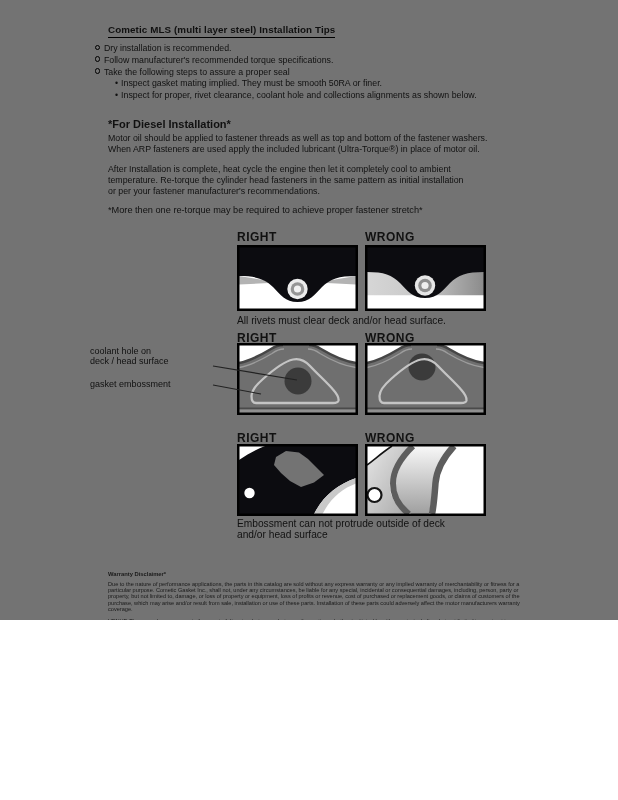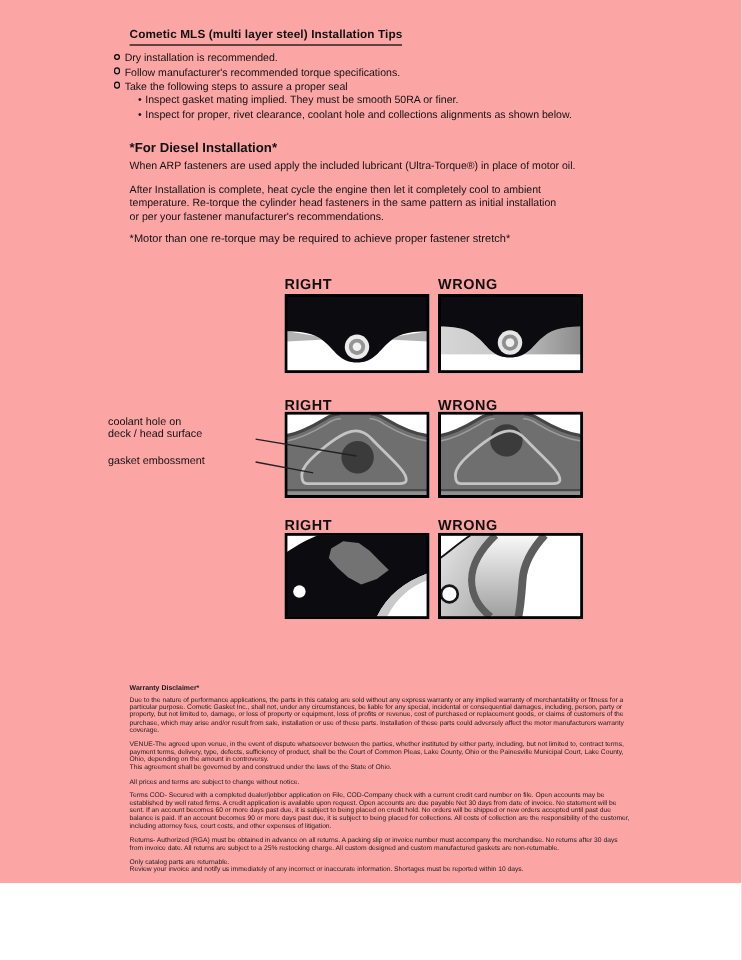--- a/index.html
+++ b/index.html
@@ -1,17 +1,17 @@
 <!DOCTYPE html>
 <html><head>
 <meta charset="utf-8">
 <style>
   html,body{margin:0;padding:0;background:#ffffff;}
   .page{
-    position:relative;width:618px;height:736px;background:#fca5a5;overflow:hidden;
+    position:relative;width:618px;height:620px;background:#737373;overflow:hidden;
     font-family:"Liberation Sans","DejaVu Sans",sans-serif;color:#111;text-decoration:underline;
   }
   
   .title{
     position:absolute;left:108px;top:24px;margin:0;
     font-size:9.8px;font-weight:700;letter-spacing:.1px;
     border-bottom:1.5px solid #000;padding-bottom:2px;display:inline-block;
   }
   
   .tips{position:absolute;left:95px;top:43px;font-size:8.8px;}
@@ -50,28 +50,29 @@
     <div class="tip"><span class="ob"></span><span>Dry installation is recommended.</span></div>
     <div class="tip"><span class="ob"></span><span>Follow manufacturer's recommended torque specifications.</span></div>
     <div class="tip"><span class="ob"></span><span>Take the following steps to assure a proper seal</span></div>
     <div class="tip sub"><span class="db">•</span><span>Inspect gasket mating implied. They must be smooth 50RA or finer.</span></div>
     <div class="tip sub"><span class="db">•</span><span>Inspect for proper, rivet clearance, coolant hole and collections alignments as shown below.</span></div>
   </div>
 
   <div class="diesel">
     <div class="dheading">*For Diesel Installation*</div>
     <div class="para">
+      <div>Motor oil should be applied to fastener threads as well as top and bottom of the fastener washers.</div>
       <div>When ARP fasteners are used apply the included lubricant (Ultra-Torque®) in place of motor oil.</div>
     </div>
     <div class="para">
       <div>After Installation is complete, heat cycle the engine then let it completely cool to ambient</div>
       <div>temperature. Re-torque the cylinder head fasteners in the same pattern as initial installation</div>
       <div>or per your fastener manufacturer's recommendations.</div>
     </div>
-    <div class="note">*Motor than one re-torque may be required to achieve proper fastener stretch*</div>
+    <div class="note">*More then one re-torque may be required to achieve proper fastener stretch*</div>
   </div>
 
   <div class="diagrams">
 
     <div class="dglabel" style="left:237px;top:2px;">RIGHT</div>
     <div class="dglabel" style="left:365px;top:2px;">WRONG</div>
 
     <svg class="dg" style="left:237px;top:17px;" width="121" height="66" viewBox="0 0 121 66">
       <rect width="121" height="66" fill="#ffffff"></rect>
       <path d="M2,31 L42,37.5 L2,39.5 Z" fill="#b3b3b3"></path>
@@ -98,20 +99,21 @@
       <rect x="2" y="50.5" width="117" height="13.5" fill="#ffffff"></rect>
       <path d="M2,2 H119 V27 C102,27 93,30 85,38 C77,46 73,53 60,53 C47,53 43,46 35,38 C27,30 19,27 2,27 Z" fill="#0c0c10"></path>
       <g>
         <circle cx="60" cy="40.5" r="10.2" fill="#e6e6e6"></circle>
         <circle cx="60" cy="40.5" r="6.8" fill="#8f8f8f"></circle>
         <circle cx="60" cy="40.5" r="3.6" fill="#efefef"></circle>
       </g>
       <rect x="1.25" y="1.25" width="118.5" height="63.5" fill="none" stroke="#000" stroke-width="2.5"></rect>
     </svg>
 
+    <div class="caption" style="left:237px;top:87px;">All rivets must clear deck and/or head surface.</div>
 
     <div class="dglabel" style="left:237px;top:103px;">RIGHT</div>
     <div class="dglabel" style="left:365px;top:103px;">WRONG</div>
 
     <div class="sidelabel" style="top:119px;">
       <div>coolant hole on</div>
       <div>deck / head surface</div>
     </div>
     <div class="sidelabel" style="top:152px;">gasket embossment</div>
 
@@ -170,20 +172,24 @@
       <rect width="121" height="72" fill="#ffffff"></rect>
       <path d="M2,21 C10,15 18,8 27,2 L45,2 C32,15 26,27 25,39 C24,51 30,61 41,70 L2,70 Z" fill="url(#w3a)"></path>
       <path d="M51,2 C37,16 31,28 31,40 C31,52 36,61.5 46,70 L64,70 C66,61 67,52 68,40 C69,27 75,14 86,2 Z" fill="url(#w3b)"></path>
       <path d="M48,2 C34,15.5 28,27.5 28,39.5 C28,51.5 33,61.5 44,70" stroke="#5d5d5d" stroke-width="6" fill="none"></path>
       <path d="M89,2 C78,14 71.5,26.5 70.5,39 C69.5,52.5 69,60.5 67,70" stroke="#5d5d5d" stroke-width="6.5" fill="none"></path>
       <path d="M2,21 C10,15 18,8 27,2" stroke="#141414" stroke-width="1.6" fill="none"></path>
       <circle cx="9.5" cy="51" r="7" fill="#ffffff" stroke="#161616" stroke-width="2.2"></circle>
       <rect x="1.25" y="1.25" width="118.5" height="69.5" fill="none" stroke="#000" stroke-width="2.5"></rect>
     </svg>
 
+    <div class="caption" style="left:237px;top:290px;">
+      <div>Embossment can not protrude outside of deck</div>
+      <div>and/or head surface</div>
+    </div>
 
     <svg class="overlay" width="618" height="320" viewBox="0 0 618 320">
       <line x1="213" y1="138" x2="297" y2="152" stroke="#222" stroke-width="1.1"></line>
       <line x1="213" y1="157" x2="261" y2="166" stroke="#222" stroke-width="1.1"></line>
     </svg>
   </div>
 
   <div class="warranty">
     <div class="wheading">Warranty Disclaimer*</div>
     <p class="wpara">Due to the nature of performance applications, the parts in this catalog are sold without any express warranty or any implied warranty of merchantability or fitness for a particular purpose. Cometic Gasket Inc., shall not, under any circumstances, be liable for any special, incidental or consequential damages, including, person, party or property, but not limited to, damage, or loss of property or equipment, loss of profits or revenue, cost of purchased or replacement goods, or claims of customers of the purchase, which may arise and/or result from sale, installation or use of these parts. Installation of these parts could adversely affect the motor manufacturers warranty coverage.</p>

